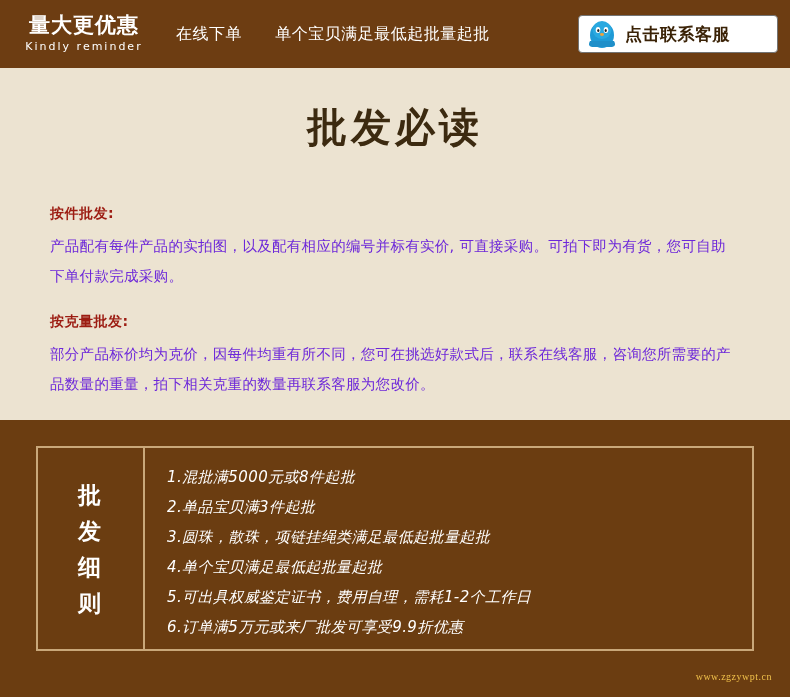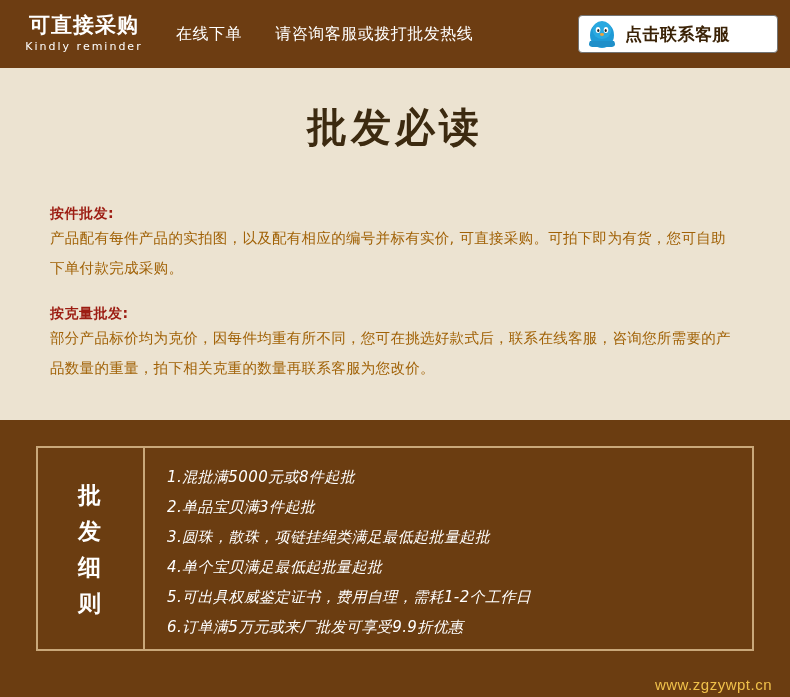--- a/index.html
+++ b/index.html
@@ -111,23 +111,23 @@
   }
   .sub-red {
     color: #9c1c12;
     font-weight: bold;
     font-size: 14px;
     margin-top: 22px;
     letter-spacing: 0.5px;
   }
   .para {
     font-size: 14.5px;
-    color: #a16207;
+    color: #6d28d9;
     line-height: 30px;
-    margin-top: 0;
+    margin-top: 8px;
     letter-spacing: 0.3px;
   }
 
   
   .brown {
     background: #6b3d11;
     height: 277px;
     position: relative;
     box-sizing: border-box;
     padding: 26px 36px 0 36px;
@@ -162,42 +162,42 @@
   .rule-item {
     color: #ffffff;
     font-size: 15px;
     line-height: 30px;
     letter-spacing: 0.4px;
     font-style: italic;
   }
   .watermark {
     position: absolute;
     right: 18px;
-    bottom: 4px;
+    bottom: 15px;
     color: #f0c14b;
-    font-size: 15px;
-    font-family: Liberation Sans, sans-serif;
+    font-size: 10px;
+    font-family: Liberation Serif, serif;
     letter-spacing: 0.5px;
   }
 </style>
 </head>
 <body>
 
 <div class="page">
 
   <div class="topbar">
     <div class="kindly">
-      <div class="cn">可直接采购</div>
+      <div class="cn">量大更优惠</div>
       <div class="en">Kindly  reminder</div>
     </div>
     <div class="topmid">
       <div class="l2">
         <span>在线下单</span>
         <span class="gap"></span>
-        <span>请咨询客服或拨打批发热线</span>
+        <span>单个宝贝满足最低起批量起批</span>
       </div>
     </div>
     <div class="kefu-btn">
       <span>
         <svg class="qq-icon" viewBox="0 0 34 30" xmlns="http://www.w3.org/2000/svg">
           <ellipse cx="17" cy="16" rx="12" ry="13" fill="#1f9ad6"></ellipse>
           <ellipse cx="17" cy="11" rx="9.5" ry="9" fill="#2aa9e0"></ellipse>
           <path d="M5 22 Q2 27 7 28 L27 28 Q32 27 29 22 Z" fill="#1f8fc9"></path>
           <ellipse cx="13" cy="11" rx="2.3" ry="3" fill="#ffffff"></ellipse>
           <ellipse cx="21" cy="11" rx="2.3" ry="3" fill="#ffffff"></ellipse>

